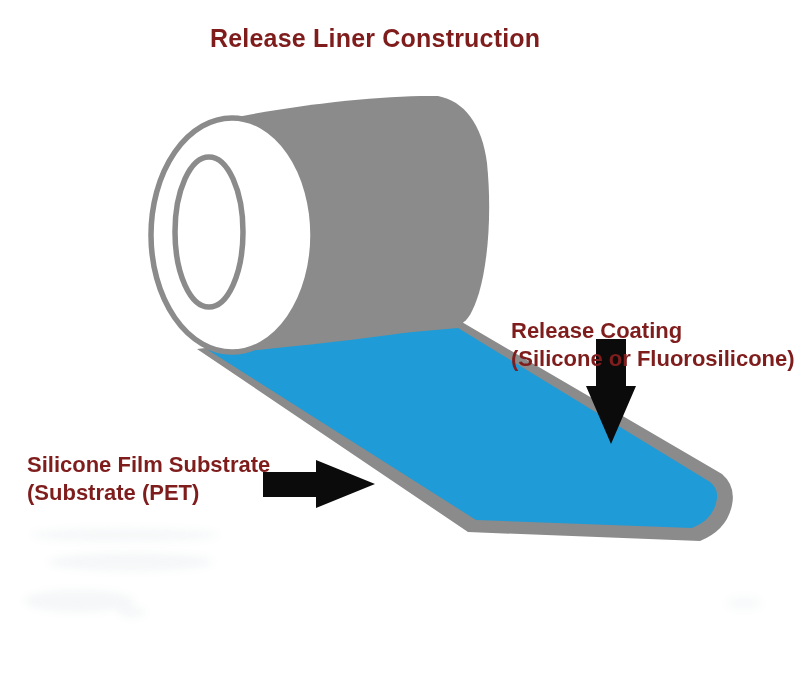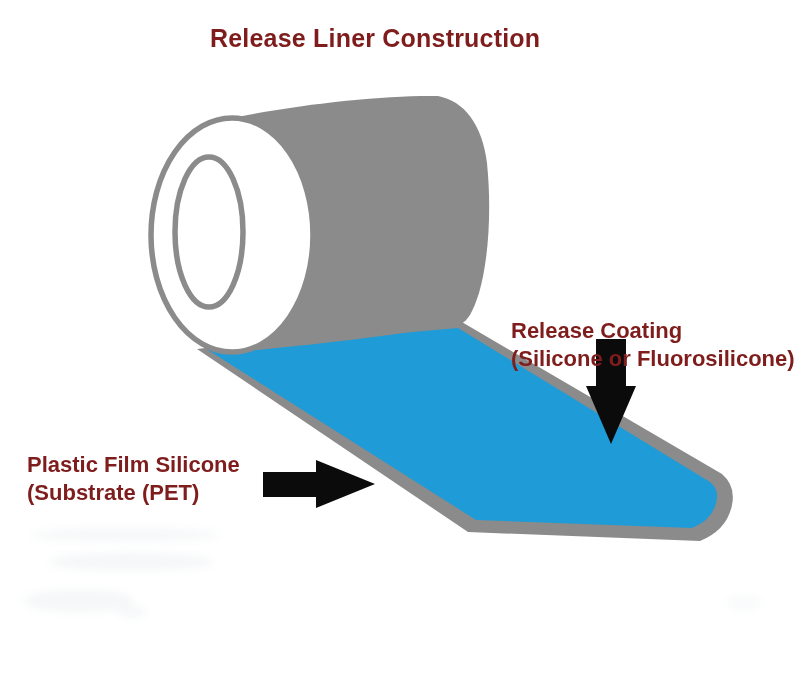--- a/index.html
+++ b/index.html
@@ -85,21 +85,21 @@
   </svg>
 
   <div class="label label-title">Release Liner Construction</div>
 
   <div class="label label-coating">
     <span class="line">Release Coating</span>
     <span class="line">(Silicone or Fluorosilicone)</span>
   </div>
 
   <div class="label label-substrate">
-    <span class="line">Plastic Film Silicone</span>
+    <span class="line">Silicone Film Substrate</span>
     <span class="line">(Substrate (PET)</span>
   </div>
 
   <div class="artifact a1"></div>
   <div class="artifact a2"></div>
   <div class="artifact a3"></div>
   <div class="artifact a4"></div>
   <div class="artifact a5"></div>
 
 </div>

